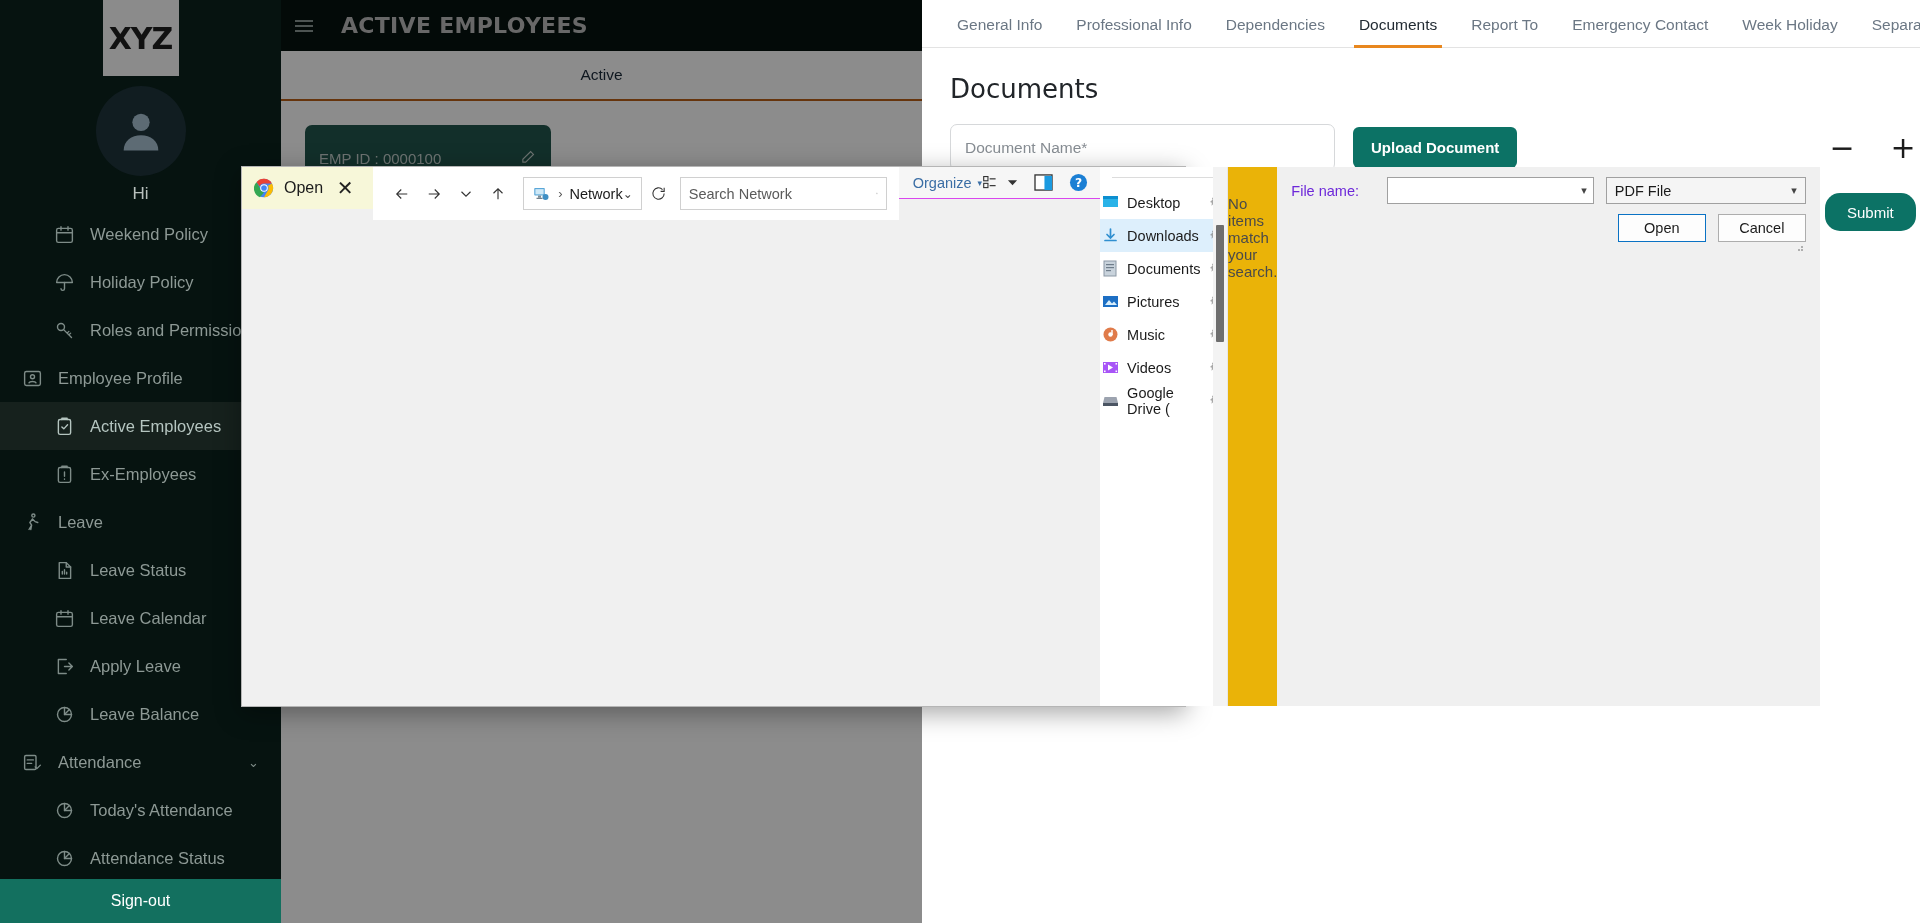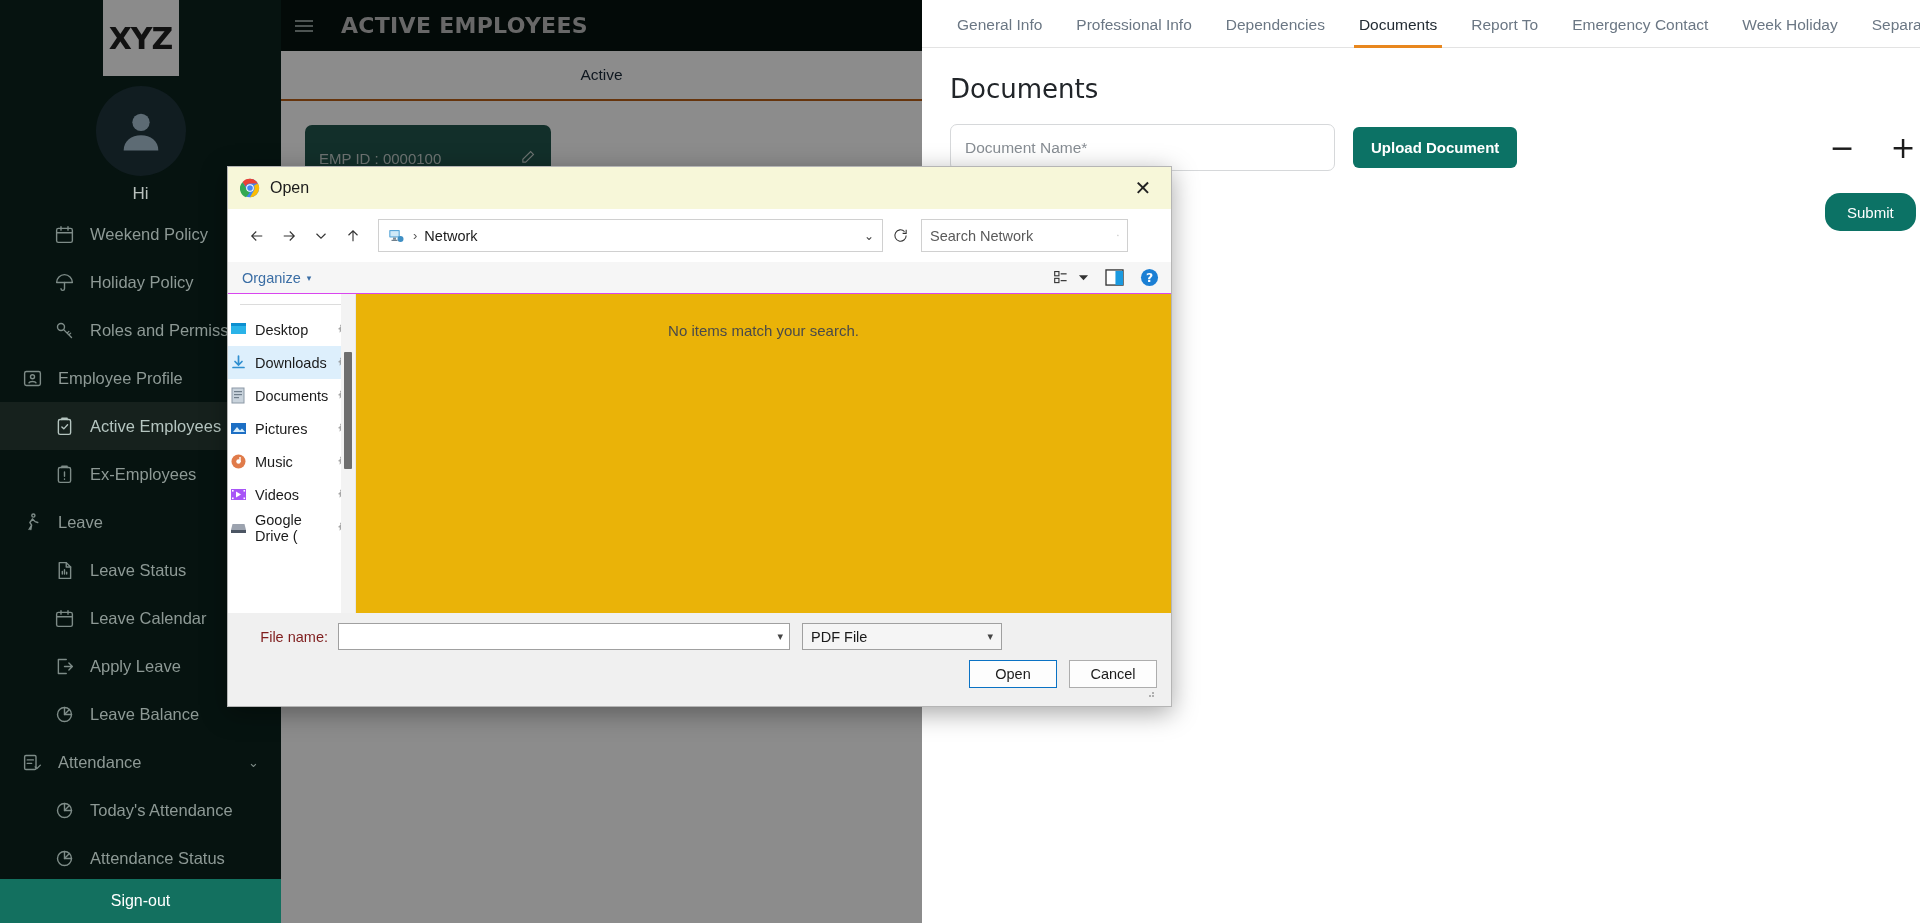--- a/index.html
+++ b/index.html
@@ -169,27 +169,27 @@
   .submit-btn {
     height: 38px; padding: 0 22px;
     background: #0c7265; color: #fff; border: none; border-radius: 15px;
     font-size: 15px; cursor: pointer;
     font-family: "Liberation Sans", sans-serif;
   }
 
   
   .dialog {
     position: absolute;
-    left: 227px; top: 166px;
+    left: 241px; top: 166px;
     width: 945px; height: 541px;
     background: #f0f0f0;
     border: 1px solid #b5b5b5;
     box-shadow: 0 6px 24px rgba(0,0,0,.35);
     z-index: 30;
-    display: flex; flex-direction: column;
+    display: flex; flex-direction: row;
     font-family: "Liberation Sans", sans-serif;
   }
   .dlg-title {
     height: 42px; background: #f7f7d9;
     display: flex; align-items: center;
     padding: 0 6px 0 12px;
   }
   .chrome-ico { width: 20px; height: 20px; margin-right: 10px; flex: 0 0 20px; }
   .dlg-title-text { font-size: 16px; color: #1b1b1b; }
   .dlg-close {
@@ -271,21 +271,21 @@
   }
   .dlg-list {
     flex: 1 1 auto; background: #eab308;
     display: flex; justify-content: center;
     padding-top: 28px;
   }
   .empty-msg { font-size: 15px; color: #4a4a4a; }
 
   .dlg-bottom { background: #f0f0f0; padding: 10px 14px 8px 14px; }
   .fn-row { display: flex; align-items: center; }
-  .fn-label { font-size: 14.5px; color: #7f1d1d; width: 86px; text-align: right; margin-right: 10px;}
+  .fn-label { font-size: 14.5px; color: #6d28d9; width: 86px; margin-right: 10px;}
   .fn-input {
     flex: 1 1 auto; height: 27px; max-width: 452px;
     border: 1px solid #a0a0a0; background: #fff;
     display: flex; align-items: center; padding: 0 6px;
   }
   .fn-input input { border:none; outline:none; flex:1 1 auto; font-size:14px; font-family:"Liberation Sans", sans-serif;}
   .fn-chev { color: #444; font-size: 11px; margin-left: 6px;}
   .type-select {
     width: 200px; height: 27px; margin-left: 12px;
     border: 1px solid #a0a0a0; background: #f5f5f5;

